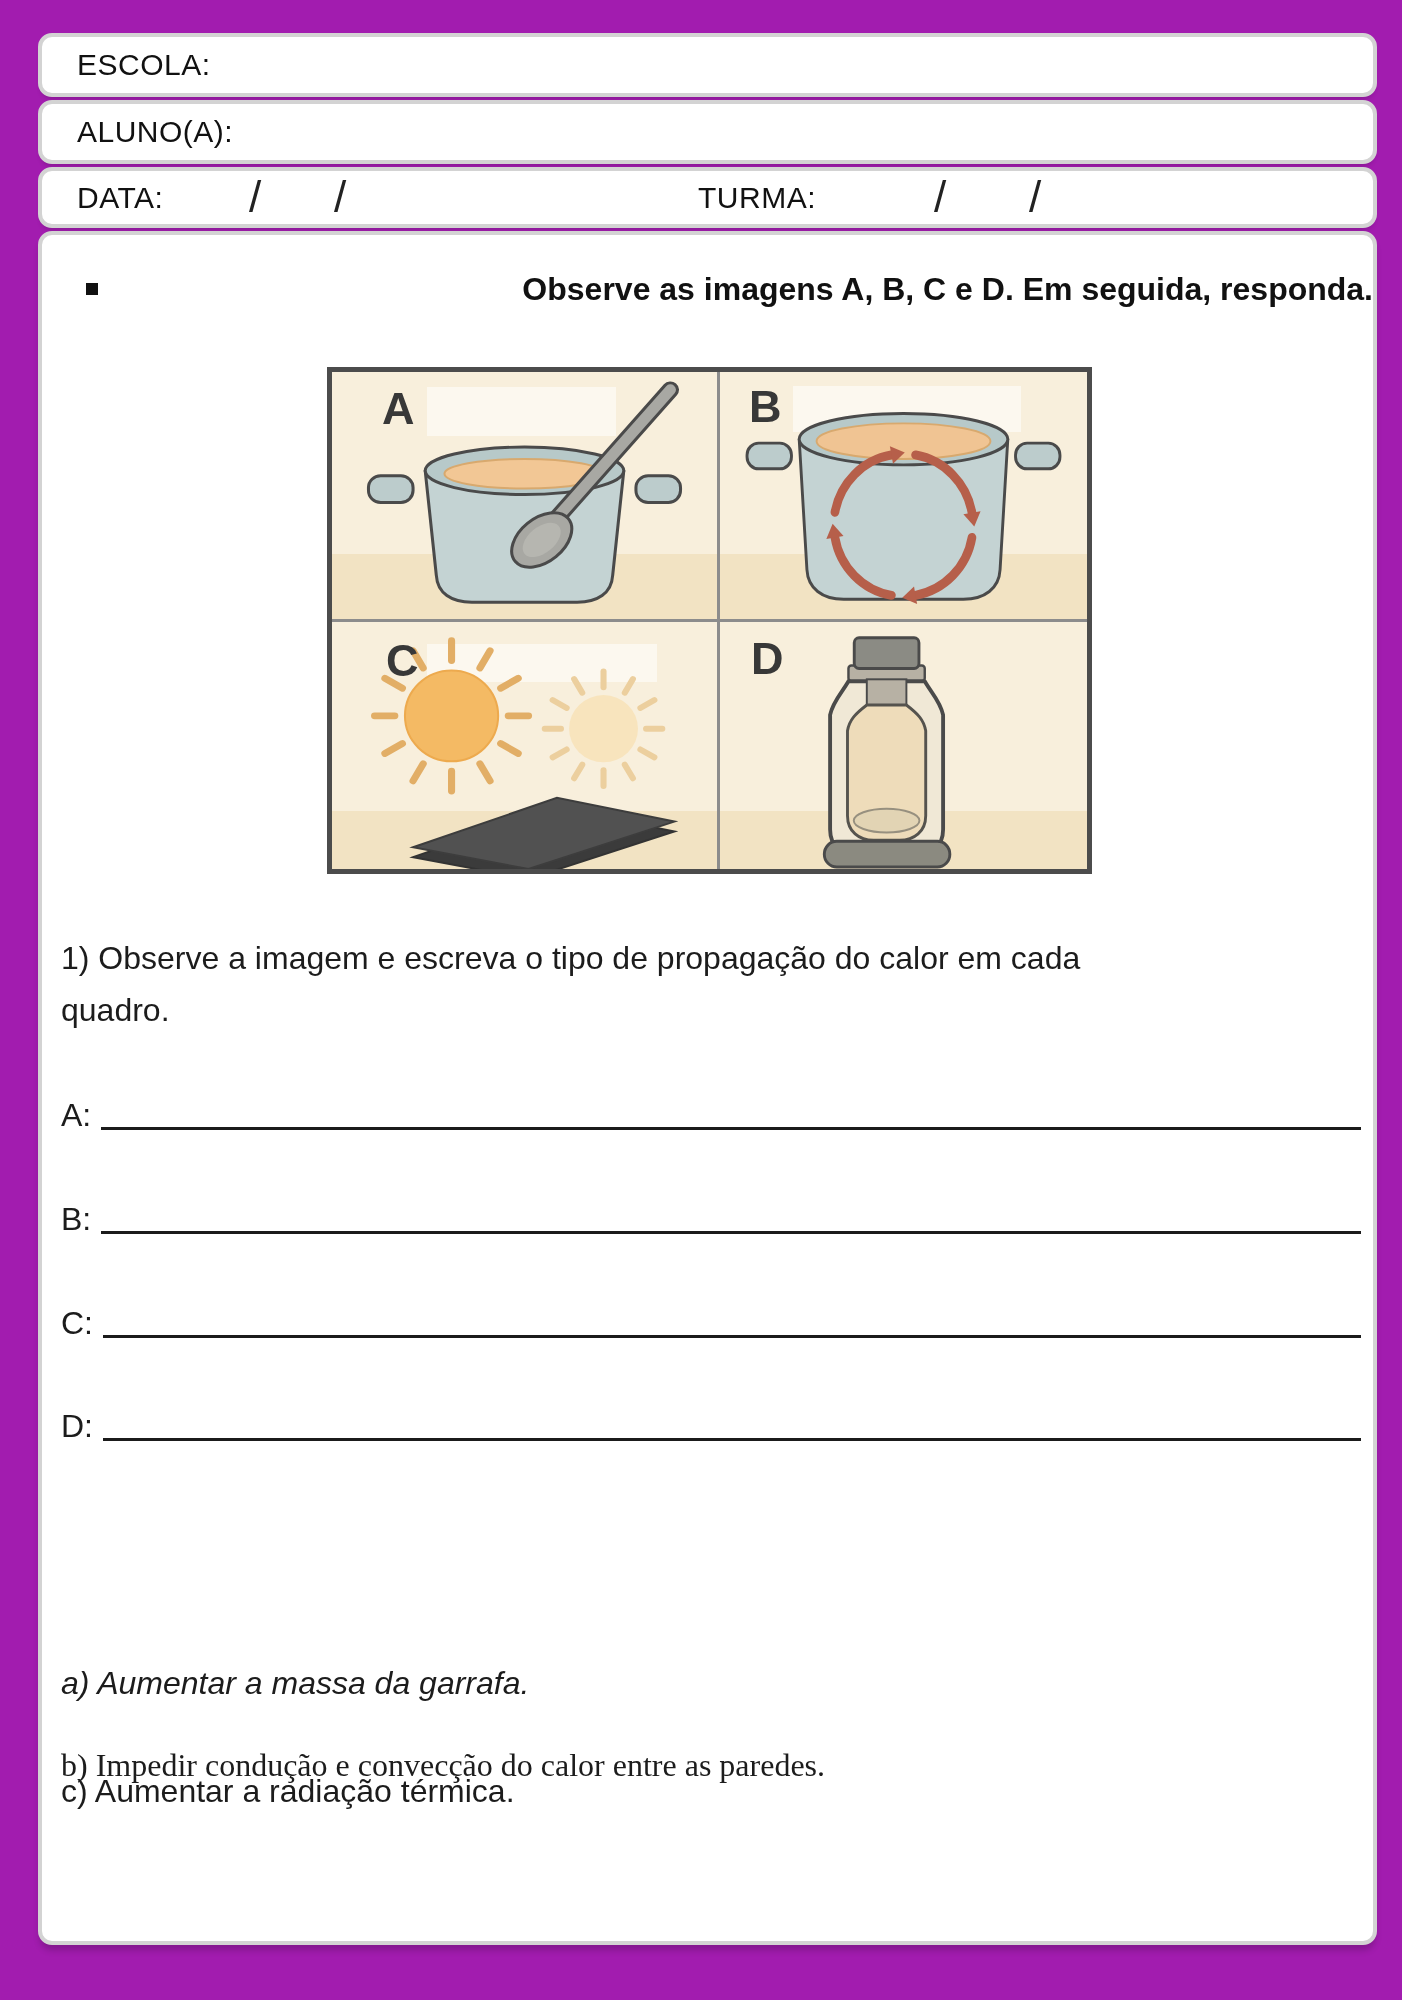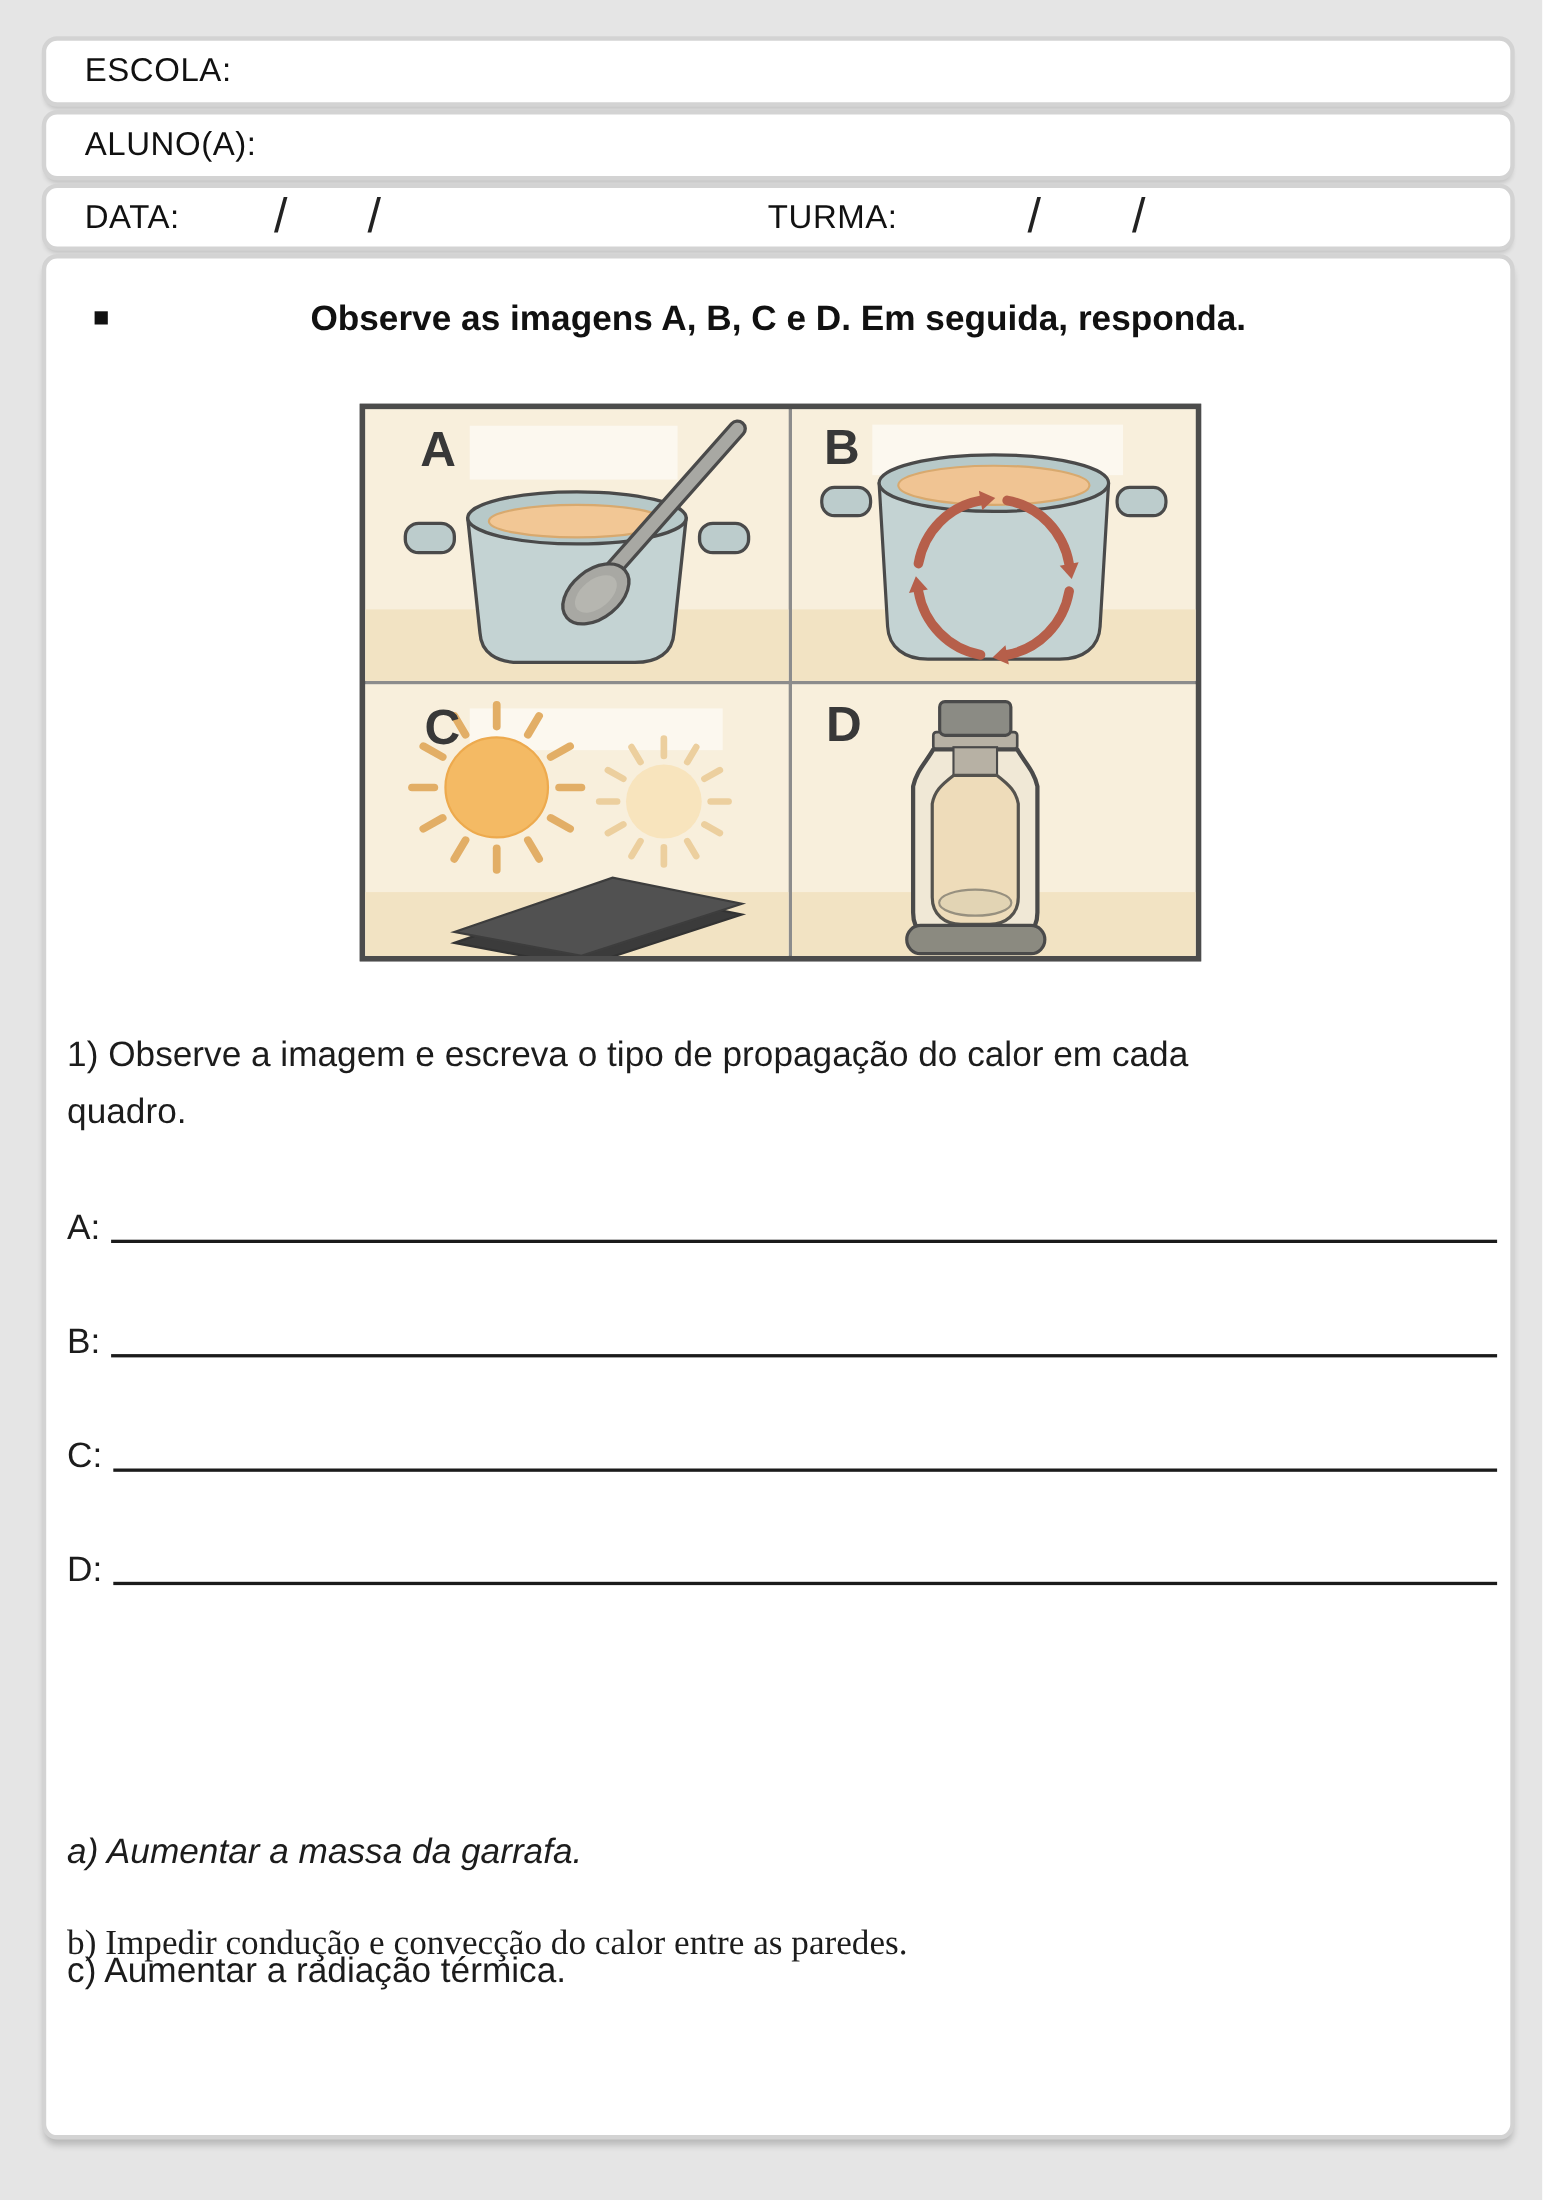--- a/index.html
+++ b/index.html
@@ -1,37 +1,37 @@
 <!DOCTYPE html>
 <html><head>
 <meta charset="utf-8">
 <style>
   * { margin:0; padding:0; box-sizing:border-box; }
   html,body { background:#ffffff; }
   .page {
-    position:relative; width:1402px; height:2000px; background:#e5e5e5;
+    position:relative; width:1402px; height:2000px; background:#a21caf;
     font-family:"Liberation Sans", sans-serif; color:#1c1c1c; overflow:hidden;
   }
   .hdr-box {
     position:absolute; left:38px; width:1339px; background:#ffffff;
     border:4px solid #d3d3d3; border-radius:14px;
     box-shadow:0 5px 5px -3px rgba(0,0,0,0.16);
   }
   .hdr-label { position:absolute; left:35px; font-size:30px; color:#111; letter-spacing:0.5px; }
   .vcenter { top:50%; transform:translateY(-50%); }
   .slash { position:absolute; top:50%; transform:translateY(-52%); font-size:44px; font-weight:300; color:#222; }
 
   .content-box {
     position:absolute; left:38px; top:231px; width:1339px; height:1714px;
     background:#ffffff; border:4px solid #d3d3d3; border-radius:14px;
     box-shadow:0 7px 7px -2px rgba(0,0,0,0.20);
   }
   .bullet-square { position:absolute; left:44px; top:48px; width:12px; height:12px; background:#111; }
   .main-title {
-    position:absolute; left:0; top:36px; width:100%; text-align:center;
+    position:absolute; left:0; top:36px; width:100%; text-align:right;
     font-size:32px; font-weight:700; color:#111;
   }
 
   .img-grid {
     position:absolute; left:285px; top:132px; width:765px; height:507px;
     background:#8c8c8c; border:5px solid #4c4c4c;
   }
   .panel { position:absolute; background:#f8efdc; overflow:hidden; }
   .panel-a { left:0;   top:0;   width:385px; height:247px; }
   .panel-b { left:388px; top:0; width:367px; height:247px; }

